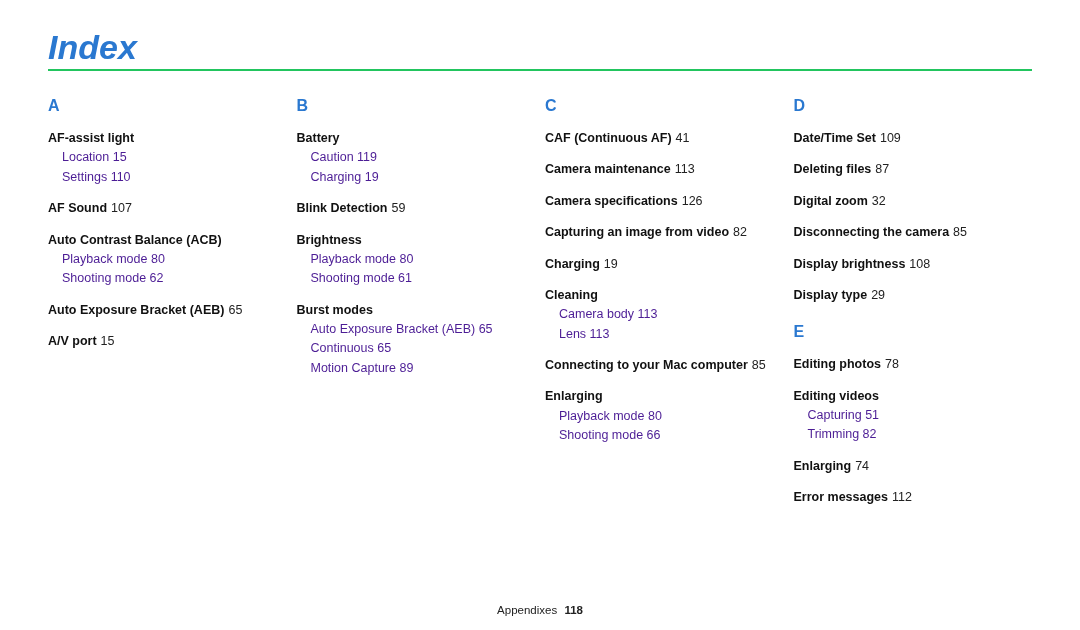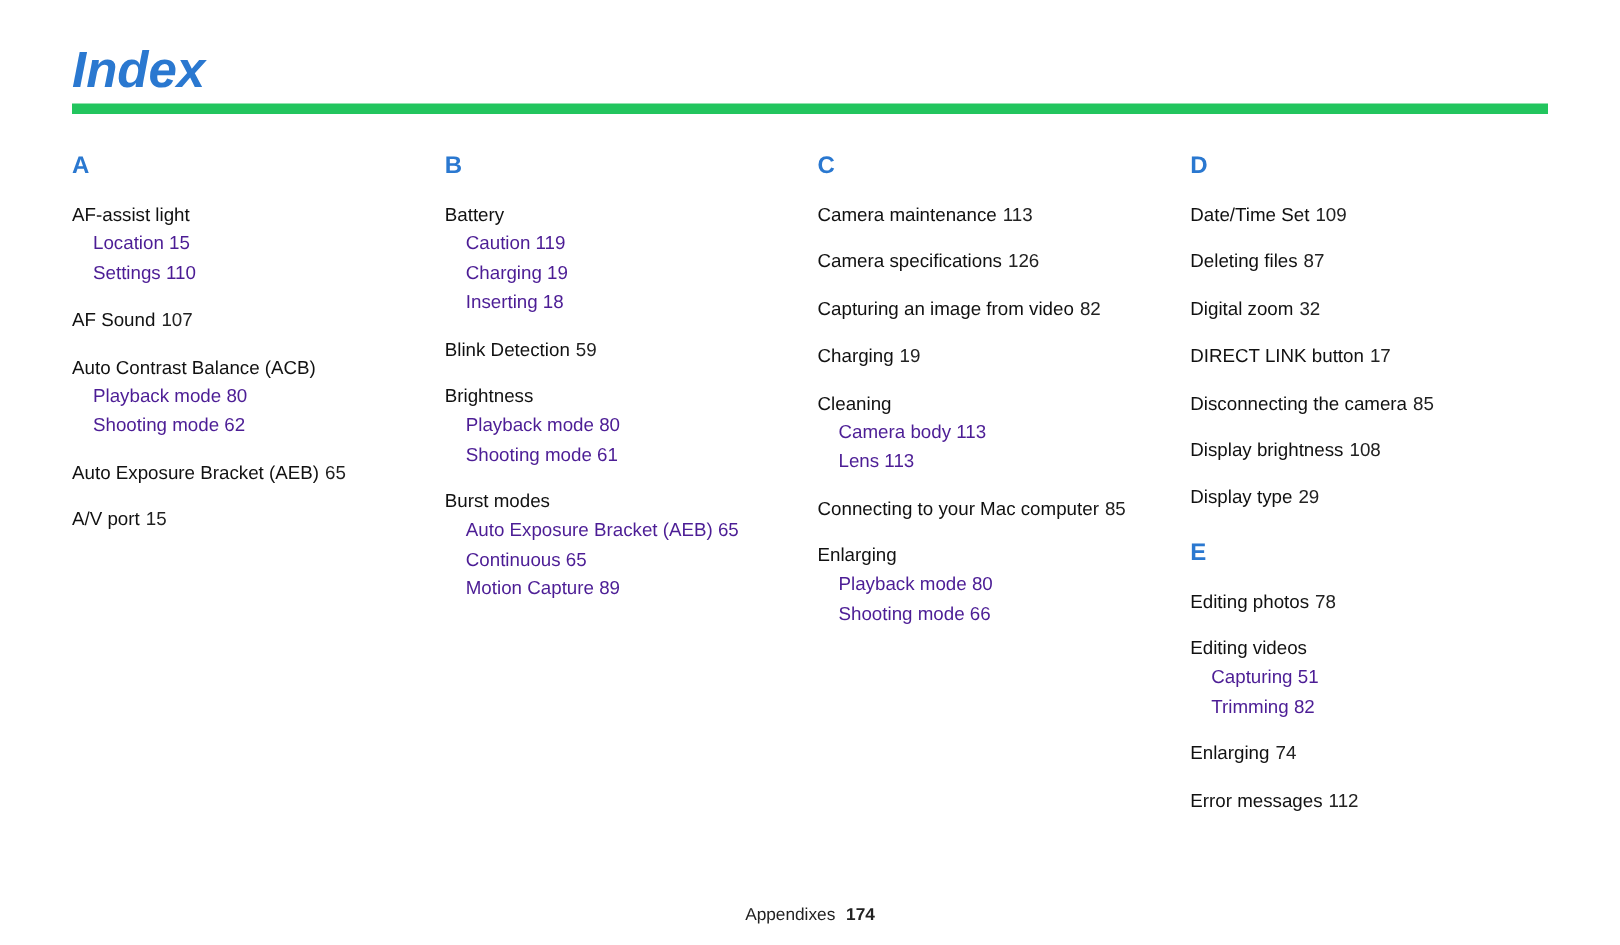--- a/index.html
+++ b/index.html
@@ -6,21 +6,21 @@
   html, body { margin: 0; padding: 0; }
   body {
     width: 1080px;
     height: 630px;
     background: #ffffff;
     font-family: "Segoe UI", "Helvetica Neue", Arial, sans-serif;
     color: #222;
     padding: 28px 48px 12px 48px;
     position: relative;
   }
-  .title-wrap { border-bottom: 7px solid #22c55e; padding-bottom: 2px; margin-bottom: 26px; }
+  .title-wrap { border-bottom: 2px solid #22c55e; padding-bottom: 2px; margin-bottom: 26px; }
   h1.page-title {
     color: #2a78d0;
     font-size: 34px;
     font-weight: 700;
     margin: 0 0 0 0;
     letter-spacing: 0;
     font-style: italic;
     font-family: "Segoe UI", "Helvetica", Arial, sans-serif;
   }
   .columns {
@@ -32,21 +32,21 @@
     min-width: 0;
   }
   .letter {
     color: #2a78d0;
     font-weight: 700;
     font-size: 16px;
     margin: 0 0 14px 0;
   }
   .letter.mtop { margin-top: 18px; }
   .entry { font-size: 12.5px; line-height: 1.55; margin-bottom: 12px; }
-  .entry .head { font-weight: 400; color: #111; }
+  .entry .head { font-weight: 700; color: #111; }
   .entry .pg { font-weight: 400; color: #222; margin-left: 4px; }
   .sub { display: block; padding-left: 14px; font-weight: 400; color: #4c1d95; }
   .footer {
     position: absolute;
     bottom: 14px;
     width: 100%;
     left: 0;
     text-align: center;
     font-size: 11.5px;
     color: #222;
@@ -86,41 +86,43 @@
     </div>
   </div>
 
   <div class="col">
     <div class="letter">B</div>
 
     <div class="entry">
       <span class="head">Battery</span>
       <span class="sub">Caution  119</span>
       <span class="sub">Charging  19</span>
-      <span class="sub">Inserting  18</span>
     </div>
     <div class="entry">
       <span class="head">Blink Detection</span><span class="pg">59</span>
     </div>
     <div class="entry">
       <span class="head">Brightness</span>
       <span class="sub">Playback mode  80</span>
       <span class="sub">Shooting mode  61</span>
     </div>
     <div class="entry">
       <span class="head">Burst modes</span>
       <span class="sub">Auto Exposure Bracket (AEB)  65</span>
       <span class="sub">Continuous  65</span>
       <span class="sub">Motion Capture  89</span>
     </div>
   </div>
 
   <div class="col">
     <div class="letter">C</div>
 
+    <div class="entry">
+      <span class="head">CAF (Continuous AF)</span><span class="pg">41</span>
+    </div>
     <div class="entry">
       <span class="head">Camera maintenance</span><span class="pg">113</span>
     </div>
     <div class="entry">
       <span class="head">Camera specifications</span><span class="pg">126</span>
     </div>
     <div class="entry">
       <span class="head">Capturing an image from video</span><span class="pg">82</span>
     </div>
     <div class="entry">
@@ -147,23 +149,20 @@
     <div class="entry">
       <span class="head">Date/Time Set</span><span class="pg">109</span>
     </div>
     <div class="entry">
       <span class="head">Deleting files</span><span class="pg">87</span>
     </div>
     <div class="entry">
       <span class="head">Digital zoom</span><span class="pg">32</span>
     </div>
     <div class="entry">
-      <span class="head">DIRECT LINK button</span><span class="pg">17</span>
-    </div>
-    <div class="entry">
       <span class="head">Disconnecting the camera</span><span class="pg">85</span>
     </div>
     <div class="entry">
       <span class="head">Display brightness</span><span class="pg">108</span>
     </div>
     <div class="entry">
       <span class="head">Display type</span><span class="pg">29</span>
     </div>
 
     <div class="letter mtop">E</div>
@@ -181,14 +180,14 @@
     </div>
     <div class="entry">
       <span class="head">Error messages</span><span class="pg">112</span>
     </div>
   </div>
 
 </div>
 
 <div class="footer">
   <span>Appendixes</span>
-  <span class="pnum">174</span>
+  <span class="pnum">118</span>
 </div>
 
 </body></html>

